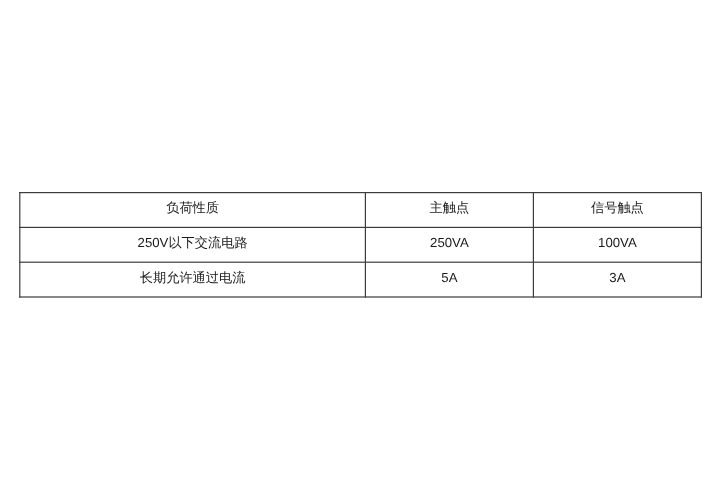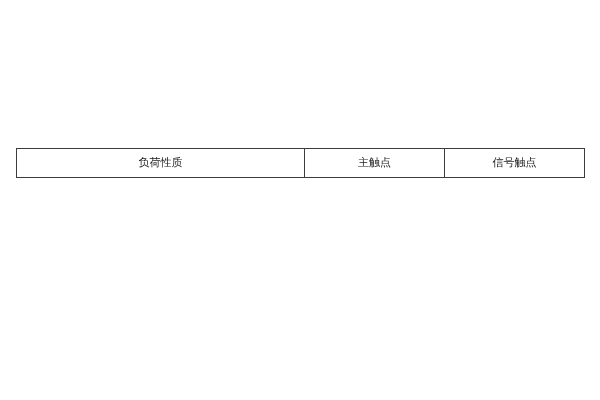--- a/index.html
+++ b/index.html
@@ -15,21 +15,21 @@
   }
   .page {
     position: relative;
     width: 600px;
     height: 400px;
     background: #ffffff;
   }
   .spec-table {
     position: absolute;
     left: 16px;
-    top: 148px;
+    top: 160px;
     width: 568px;
     border-collapse: collapse;
     table-layout: fixed;
     padding-left: 11px;
   }
   .spec-table td {
     border: 1px solid #3c3c3c;
     height: 28px;
     text-align: center;
     vertical-align: middle;
@@ -52,15 +52,25 @@
       <col class="col-desc">
       <col class="col-main">
       <col class="col-sig">
     </colgroup>
     <tbody>
       <tr>
         <td>负荷性质</td>
         <td>主触点</td>
         <td>信号触点</td>
       </tr>
+      <tr>
+        <td>250V以下交流电路</td>
+        <td>250VA</td>
+        <td>100VA</td>
+      </tr>
+      <tr>
+        <td>长期允许通过电流</td>
+        <td>5A</td>
+        <td>3A</td>
+      </tr>
     </tbody>
   </table>
 </div>
 
 </body></html>

